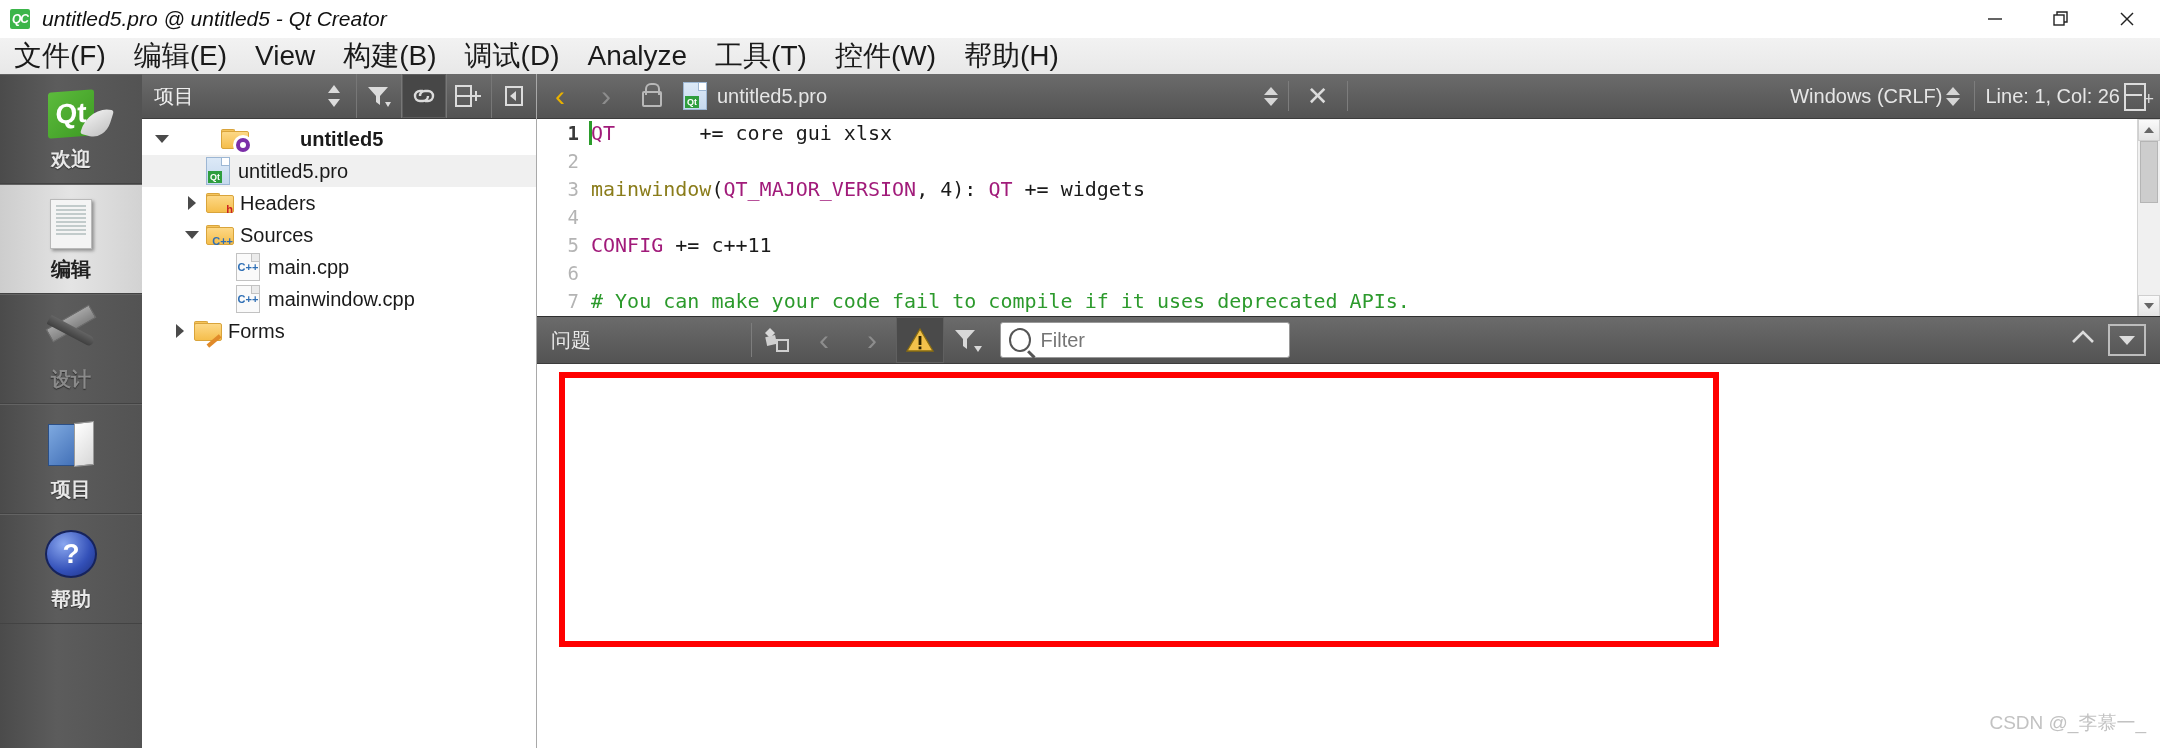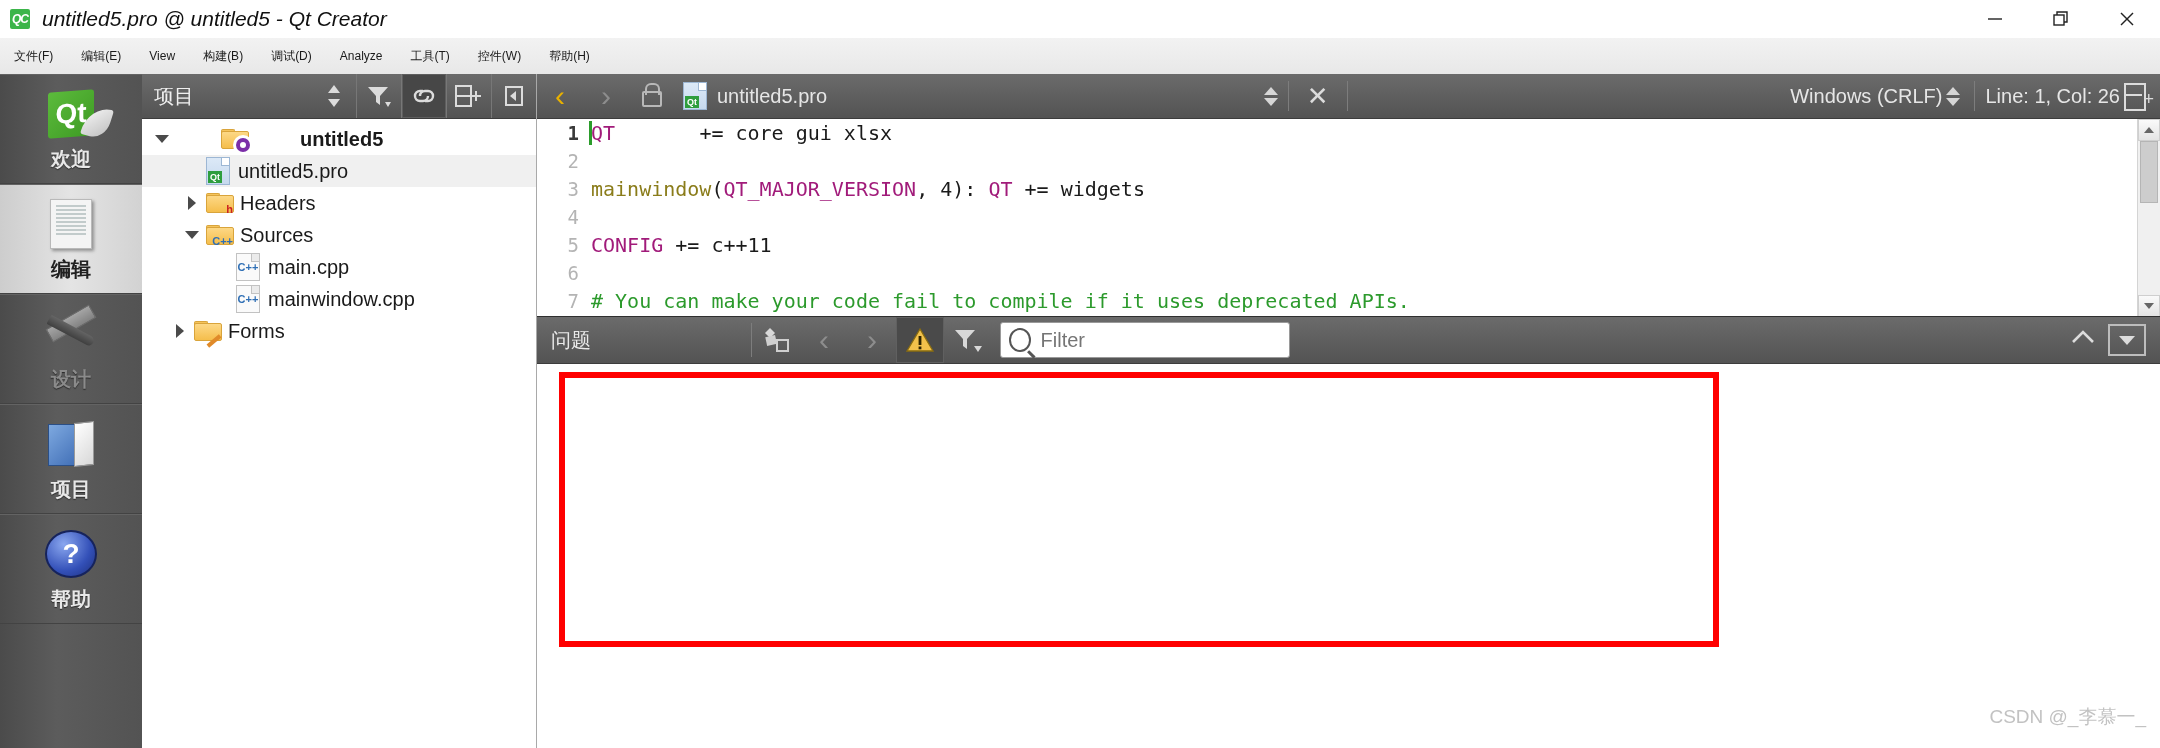--- a/index.html
+++ b/index.html
@@ -49,21 +49,21 @@
     position: absolute; left: 0; top: 38px;
     width: 2160px; height: 36px;
     background: linear-gradient(to bottom, #f2f2f2, #e8e8e8);
     border-bottom: 1px solid #d8d8d8;
     display: flex; align-items: center;
   }
   .menuitem {
     padding: 0 14px;
     height: 36px;
     display: flex; align-items: center;
-    font-size: 12px;
+    font-size: 28px;
     color: #1a1a1a;
     white-space: nowrap;
   }
 
   
   .modebar {
     position: absolute; left: 0; top: 74px;
     width: 142px; height: 674px;
     background: linear-gradient(to right, #4b4b4b, #5c5c5c 40%, #535353);
     border-right: 1px solid #2c2c2c;
@@ -335,21 +335,21 @@
   .sqbtn{width:34px;height:28px;border:2px solid #bdbdbd;display:flex;align-items:center;justify-content:center;}
   .sqbtn .d{width:0;height:0;border-left:8px solid transparent;border-right:8px solid transparent;border-top:9px solid #dcdcdc;}
 
   .issues-body{ position:relative; height:386px; background:#ffffff; }
   .redbox{
     position:absolute; left:22px; top:8px; width:1160px; height:275px;
     border: 6px solid #ff0000; background:#ffffff; box-sizing:border-box;
   }
 
   .watermark{
-    position:absolute; right:14px; bottom:18px;
+    position:absolute; right:14px; bottom:12px;
     font-size:19px; color:#c2c2c2;
   }
 </style>
 </head>
 <body>
 
 <div id="app">
 
   <div class="titlebar">
     <div class="tb-icon">QC</div>

